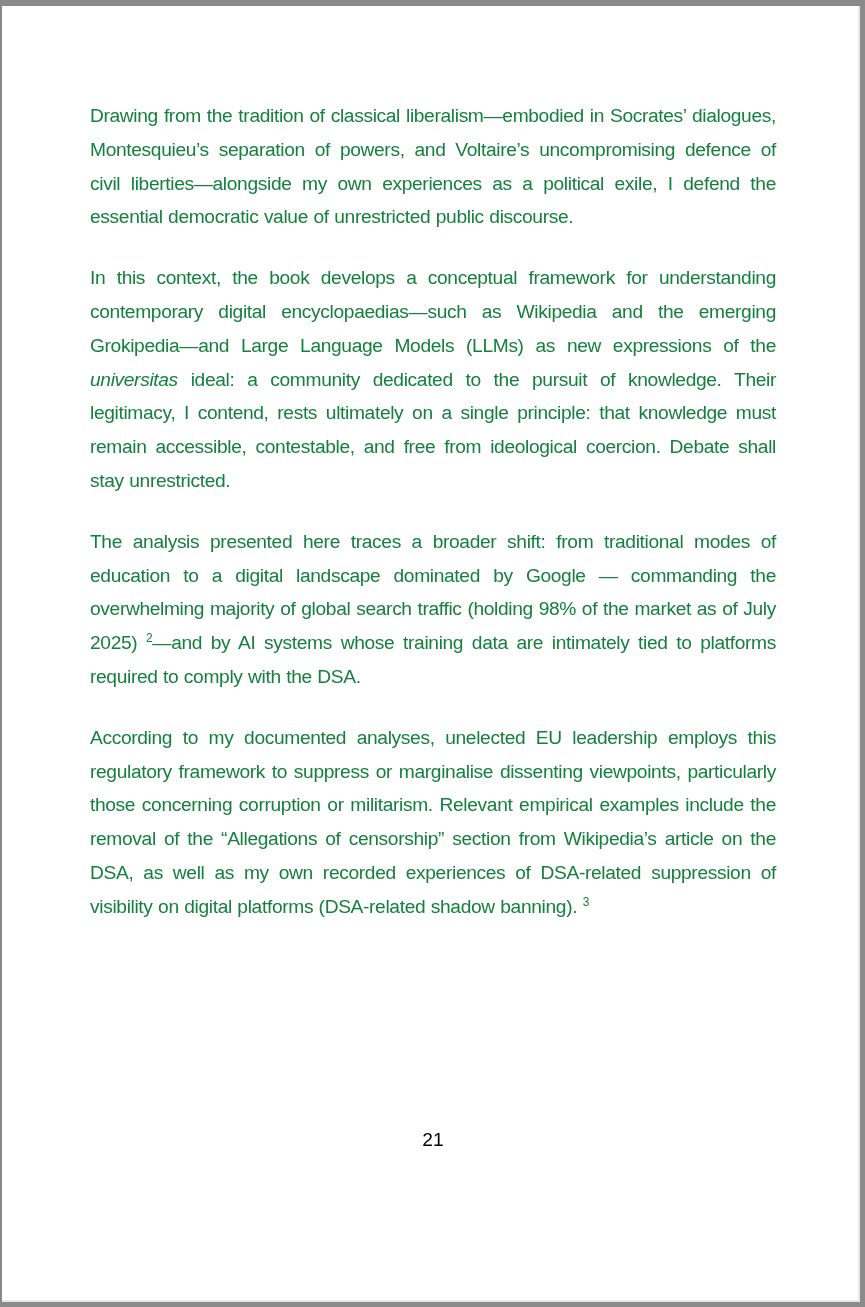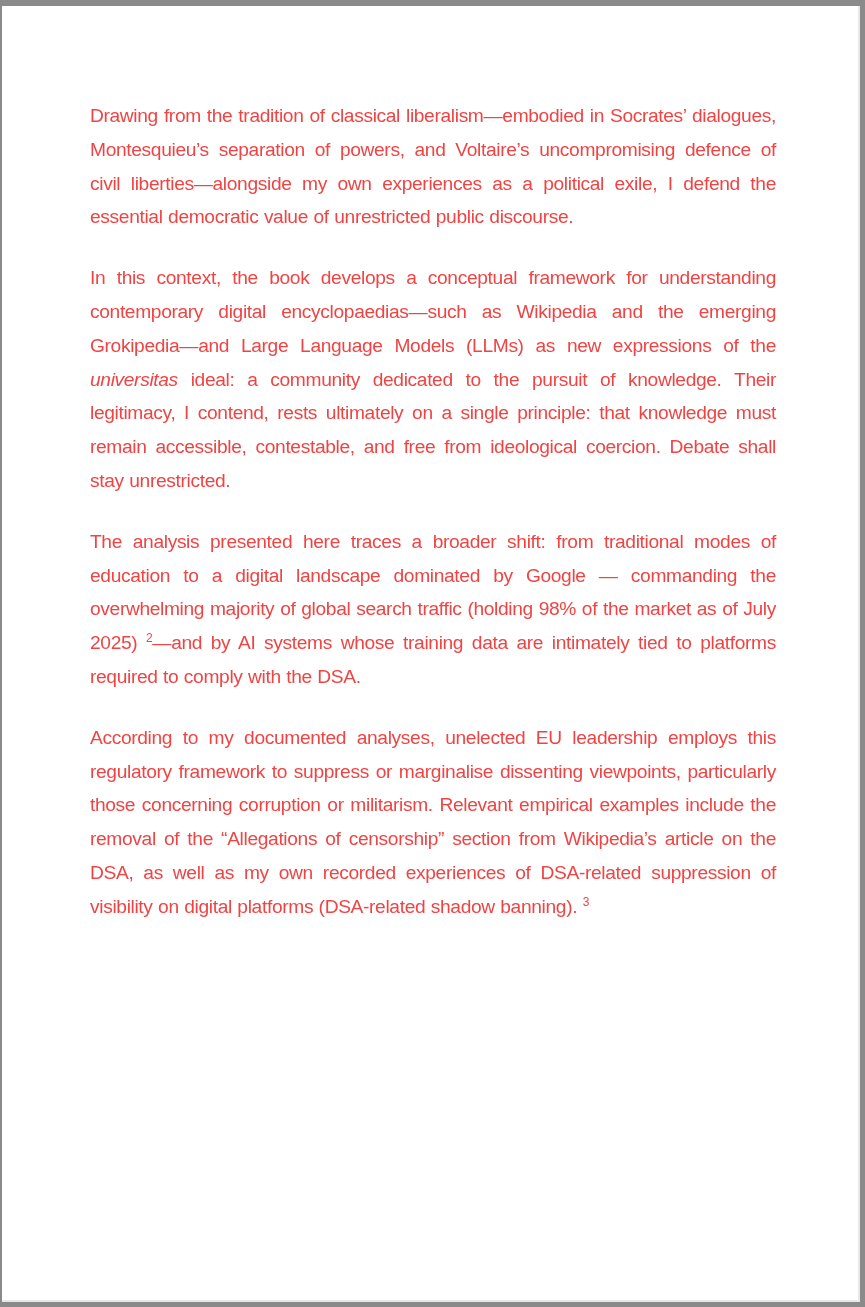--- a/index.html
+++ b/index.html
@@ -20,21 +20,21 @@
       box-shadow: inset -2px -2px 0 #e8e8e8;
     }
     .content {
       position: absolute;
       left: 88px;
       top: 93px;
       width: 686px;
       font-family: "Liberation Sans", sans-serif;
       font-size: 19.2px;
       line-height: 33.8px;
-      color: #ef4444;
+      color: #15803d;
       text-align: justify;
       letter-spacing: -0.35px;
       word-spacing: 0.5px;
     }
     .para {
       margin: 0 0 27px 0;
     }
     .para sup {
       font-size: 12px;
       line-height: 0;
@@ -60,13 +60,14 @@
   <div class="content">
     <p class="para"><span>Drawing from the tradition of classical liberalism—embodied in Socrates’ dialogues, Montesquieu’s separation of powers, and Voltaire’s uncompromising defence of civil liberties—alongside my own experiences as a political exile, I defend the essential democratic value of unrestricted public discourse.</span></p>
 
     <p class="para"><span>In this context, the book develops a conceptual framework for understanding contemporary digital encyclopaedias—such as Wikipedia and the emerging Grokipedia—and Large Language Models (LLMs) as new expressions of the </span><em>universitas</em><span> ideal: a community dedicated to the pursuit of knowledge. Their legitimacy, I contend, rests ultimately on a single principle: that knowledge must remain accessible, contestable, and free from ideological coercion. Debate shall stay unrestricted.</span></p>
 
     <p class="para"><span>The analysis presented here traces a broader shift: from traditional modes of education to a digital landscape dominated by Google — commanding the overwhelming majority of global search traffic (holding 98% of the market as of July 2025) </span><sup>2</sup><span>—and by AI systems whose training data are intimately tied to platforms required to comply with the DSA.</span></p>
 
     <p class="para"><span>According to my documented analyses, unelected EU leadership employs this regulatory framework to suppress or marginalise dissenting viewpoints, particularly those concerning corruption or militarism. Relevant empirical examples include the removal of the “Allegations of censorship” section from Wikipedia’s article on the DSA, as well as my own recorded experiences of DSA-related suppression of visibility on digital platforms (DSA-related shadow banning). </span><sup>3</sup></p>
   </div>
 
+  <div class="page-number">21</div>
 </div>
 
 </body></html>

